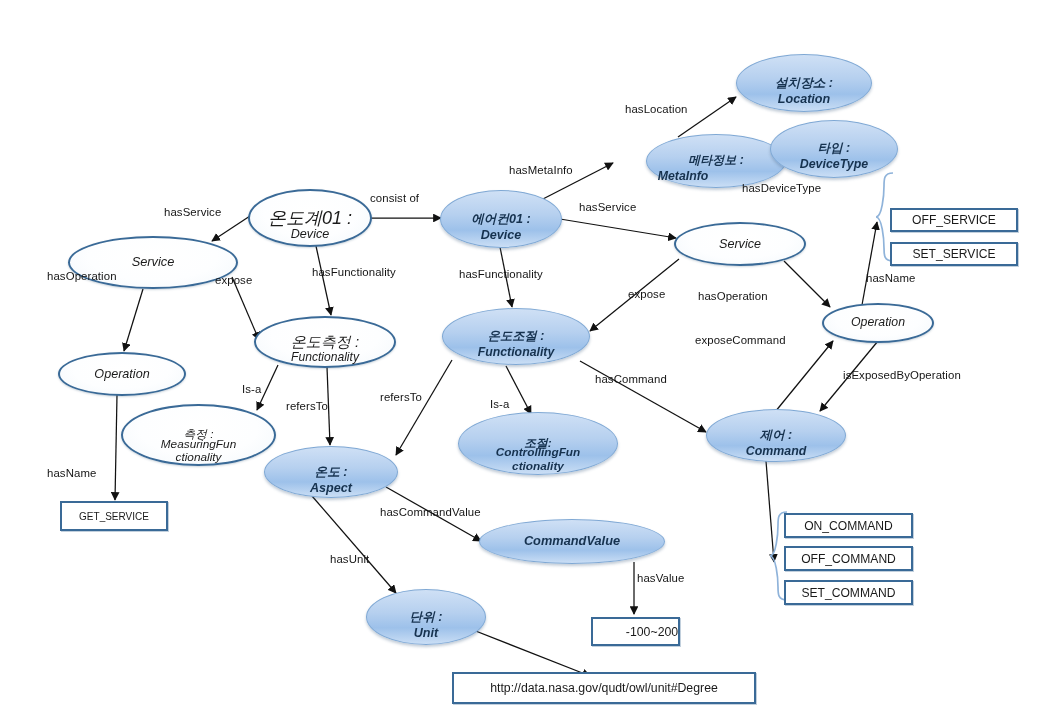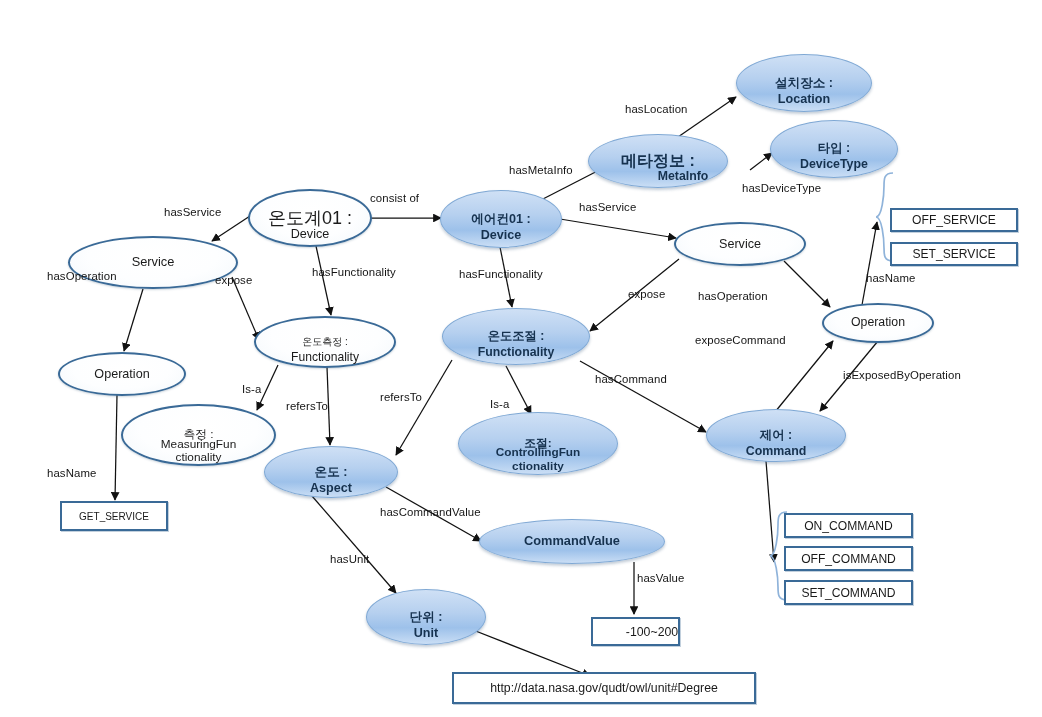--- a/index.html
+++ b/index.html
@@ -3,21 +3,21 @@
 <meta charset="utf-8">
 <style>
   html,body{margin:0;padding:0;background:#ffffff;}
   body{width:1042px;height:717px;position:relative;overflow:hidden;
        font-family:"Liberation Sans","DejaVu Sans",sans-serif;color:#1a1a1a;}
   #canvas{position:absolute;left:0;top:0;width:1042px;height:717px;}
   svg.layer{position:absolute;left:0;top:0;width:1042px;height:717px;pointer-events:none;}
 
   
   .node{position:absolute;display:flex;align-items:center;justify-content:center;
-        text-align:center;border-radius:50%;box-sizing:border-box;}
+        text-align:center;border-radius:50%;box-sizing:border-box;font-style:italic;}
   .node .lbl{display:block;line-height:1.12;white-space:pre-line;}
   .node.white{
     background:radial-gradient(ellipse at 50% 38%,#ffffff 0%,#fdfeff 55%,#f2f7fb 100%);
     border:2.2px solid #3a6a97;
     box-shadow:0 1px 2px rgba(60,90,120,.25);
   }
   .node.blue{
     background:linear-gradient(180deg,#cfe0f5 0%,#b6d0ef 42%,#9dc1ea 70%,#cadef5 100%);
     border:1.6px solid #7fa8d4;
     box-shadow:0 2px 3px rgba(70,100,135,.33);
@@ -122,35 +122,35 @@
   </div>
 
   <div class="node white" style="left:121px;top:404px;width:155px;height:62px;font-size:11.8px;">
     <span class="lbl">측정 :</span>
   </div>
   <div class="node" style="left:121px;top:420px;width:155px;height:62px;font-size:11.8px;pointer-events:none;">
     <span class="lbl">MeasuringFun
 ctionality</span>
   </div>
 
-  <div class="node white" style="left:254px;top:316px;width:142px;height:52px;font-size:10px;align-items:center;">
+  <div class="node white" style="left:254px;top:316px;width:142px;height:52px;font-size:15px;align-items:center;">
     <span class="lbl">온도측정 :</span>
   </div>
   <div class="node" style="left:254px;top:332px;width:142px;height:52px;font-size:12.1px;pointer-events:none;">
     <span class="lbl">Functionality</span>
   </div>
 
   <div class="node blue" style="left:440px;top:190px;width:122px;height:58px;font-size:12.6px;">
     <span class="lbl">에어컨01 :</span>
   </div>
   <div class="node" style="left:440px;top:206px;width:122px;height:58px;font-size:12.6px;pointer-events:none;">
     <span class="lbl" style="color:#16324f;font-weight:600;">Device</span>
   </div>
 
-  <div class="node blue" style="left:588px;top:134px;width:140px;height:54px;font-size:16px;">
+  <div class="node blue" style="left:646px;top:134px;width:140px;height:54px;font-size:12px;">
     <span class="lbl">메타정보 :</span>
   </div>
   <div class="node" style="left:613px;top:150px;width:140px;height:54px;font-size:12.3px;pointer-events:none;">
     <span class="lbl" style="color:#16324f;font-weight:600;">MetaInfo</span>
   </div>
 
   <div class="node blue" style="left:736px;top:54px;width:136px;height:58px;font-size:12.6px;">
     <span class="lbl">설치장소 :</span>
   </div>
   <div class="node" style="left:736px;top:70px;width:136px;height:58px;font-size:12.6px;pointer-events:none;">

